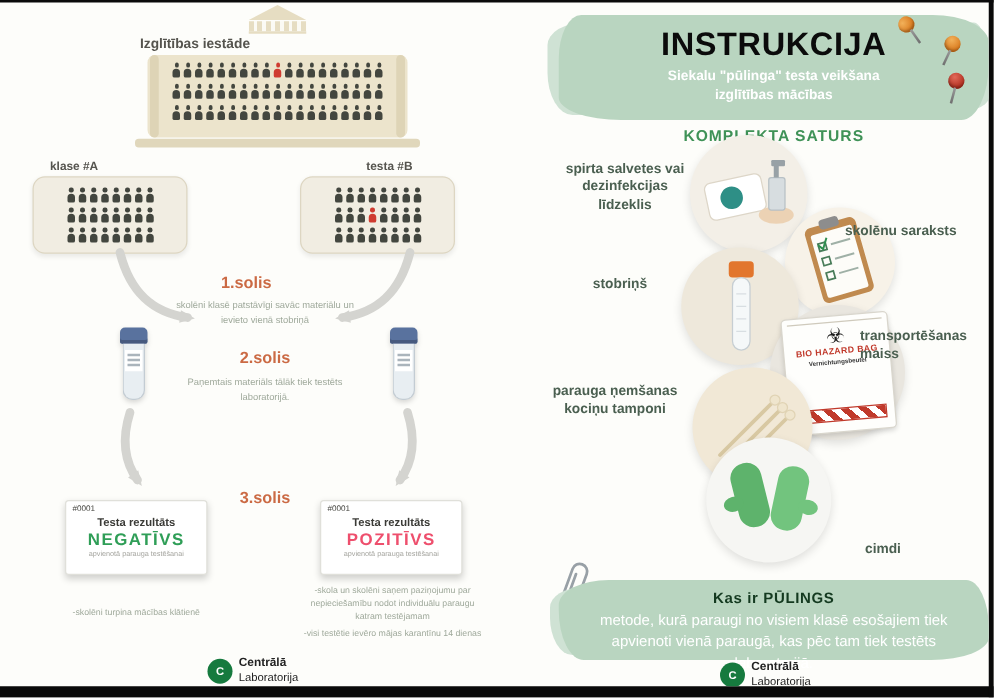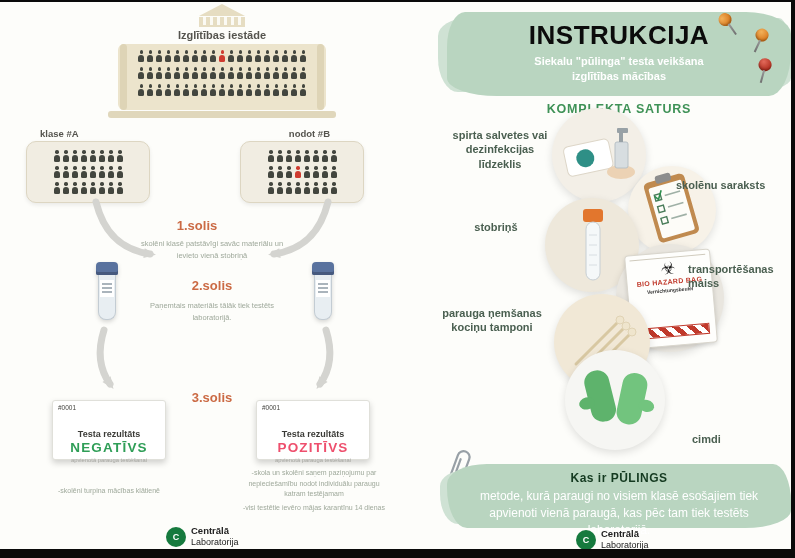--- a/index.html
+++ b/index.html
@@ -17,21 +17,21 @@
   .class-box .prow { height:16px; }
   .person { display:inline-block; width:6px; height:12px; position:relative; margin:0 1.5px; vertical-align:top; }
   .person::before { content:""; position:absolute; left:1.5px; top:0; width:3.5px; height:3.5px; border-radius:50%; background:var(--person-dark,#43463f); }
   .person::after  { content:""; position:absolute; left:0; top:4.5px; width:6px; height:7.5px; border-radius:3px 3px 1.5px 1.5px; background:var(--person-dark,#43463f); }
   .person.red::before, .person.red::after { background:var(--person-red,#cf3b30); }
 
   
   .temple { position:absolute; left:199px; top:2px; width:46px; }
   .temple .roof { width:0; height:0; border-left:23px solid transparent; border-right:23px solid transparent; border-bottom:12px solid #e6ddc2; }
   .temple .cols { margin-top:1px; height:10px; background:repeating-linear-gradient(90deg,#e6ddc2 0 4px,#fbfaf4 4px 7px); border-bottom:2px solid #e6ddc2; }
-  .building-title { position:absolute; left:112px; top:27px; width:220px; text-align:center; font-size:11px; font-weight:bold; color:#55544e; }
+  .building-title { position:absolute; left:112px; top:27px; width:220px; font-size:11px; font-weight:bold; color:#55544e; }
   .building-body { position:absolute; left:118px; top:42px; width:208px; height:66px; background:#ece4cc; border-radius:6px; padding-top:6px; }
   .building-body::before, .building-body::after { content:""; position:absolute; top:0; bottom:0; width:7px; background:#ded4b6; border-radius:4px; }
   .building-body::before { left:2px; } .building-body::after { right:2px; }
   .building-base { position:absolute; left:108px; top:109px; width:228px; height:7px; background:#e0d7bb; border-radius:3px; }
 
   
   .class-group { position:absolute; width:104px; }
   .class-a { left:26px; top:126px; } .class-b { left:240px; top:126px; }
   .class-label { font-size:9.5px; font-weight:bold; color:#55544e; margin:0 0 2px 14px; }
   .class-b .class-label { text-align:right; margin:0 14px 2px 0; }
@@ -51,21 +51,21 @@
   .tube-left { left:96px; top:260px; } .tube-right { left:312px; top:260px; }
   .tube .cap { height:13px; background:#59729e; border-radius:4px 4px 2px 2px; box-shadow:inset 0 -3px 0 #46597e; }
   .tube .tbody { margin:0 2px; height:45px; background:#e8eef2; border:1px solid #c3ccd3; border-top:none; border-radius:0 0 8px 8px; overflow:hidden; }
   .tube .tlabel { margin:5px 1px 0; background:#fff; padding:3px 2px 2px; }
   .tube .tlabel i { display:block; height:2px; background:#aab4bc; margin-bottom:2px; }
 
   
   .result-card { position:absolute; width:114px; height:60px; background:#fff; border:1px solid #e0e0da; border-radius:3px; box-shadow:0 3px 6px rgba(0,0,0,.18); text-align:center; }
   .card-neg { left:52px; top:398px; } .card-pos { left:256px; top:398px; }
   .card-code { position:absolute; top:3px; left:5px; font-size:6.5px; color:#44443f; }
-  .card-title { margin-top:28px; font-size:9px; font-weight:bold; color:#3b3b37; }
+  .card-title { margin-top:12px; font-size:9px; font-weight:bold; color:#3b3b37; }
   .card-value { font-size:13.5px; font-weight:bold; letter-spacing:1.2px; margin-top:1px; }
   .card-value.neg { color:var(--negative-green,#2f9e57); }
   .card-value.pos { color:var(--positive-red,#ee4f6d); }
   .card-note { font-size:5.8px; color:#a6a6a0; margin-top:2px; }
   .fn { position:absolute; font-size:7px; line-height:1.5; color:var(--muted-text,#9aa59a); text-align:center; }
   .fn-neg { left:24px; top:484px; width:170px; }
   .fn-pos { left:238px; top:466px; width:152px; }
   .fn-pos div { margin-bottom:3px; }
 
   
@@ -149,21 +149,21 @@
       <div class="class-box">
         <div class="people">
             <div class="prow"><span class="person"></span><span class="person"></span><span class="person"></span><span class="person"></span><span class="person"></span><span class="person"></span><span class="person"></span><span class="person"></span></div>
             <div class="prow"><span class="person"></span><span class="person"></span><span class="person"></span><span class="person"></span><span class="person"></span><span class="person"></span><span class="person"></span><span class="person"></span></div>
             <div class="prow"><span class="person"></span><span class="person"></span><span class="person"></span><span class="person"></span><span class="person"></span><span class="person"></span><span class="person"></span><span class="person"></span></div>
           </div>
       </div>
     </div>
 
     <div class="class-group class-b">
-      <div class="class-label">nodot #B</div>
+      <div class="class-label">testa #B</div>
       <div class="class-box">
         <div class="people">
             <div class="prow"><span class="person"></span><span class="person"></span><span class="person"></span><span class="person"></span><span class="person"></span><span class="person"></span><span class="person"></span><span class="person"></span></div>
             <div class="prow"><span class="person"></span><span class="person"></span><span class="person"></span><span class="person red"></span><span class="person"></span><span class="person"></span><span class="person"></span><span class="person"></span></div>
             <div class="prow"><span class="person"></span><span class="person"></span><span class="person"></span><span class="person"></span><span class="person"></span><span class="person"></span><span class="person"></span><span class="person"></span></div>
           </div>
       </div>
     </div>
 
     <svg class="flow-arrows" width="430" height="558">

